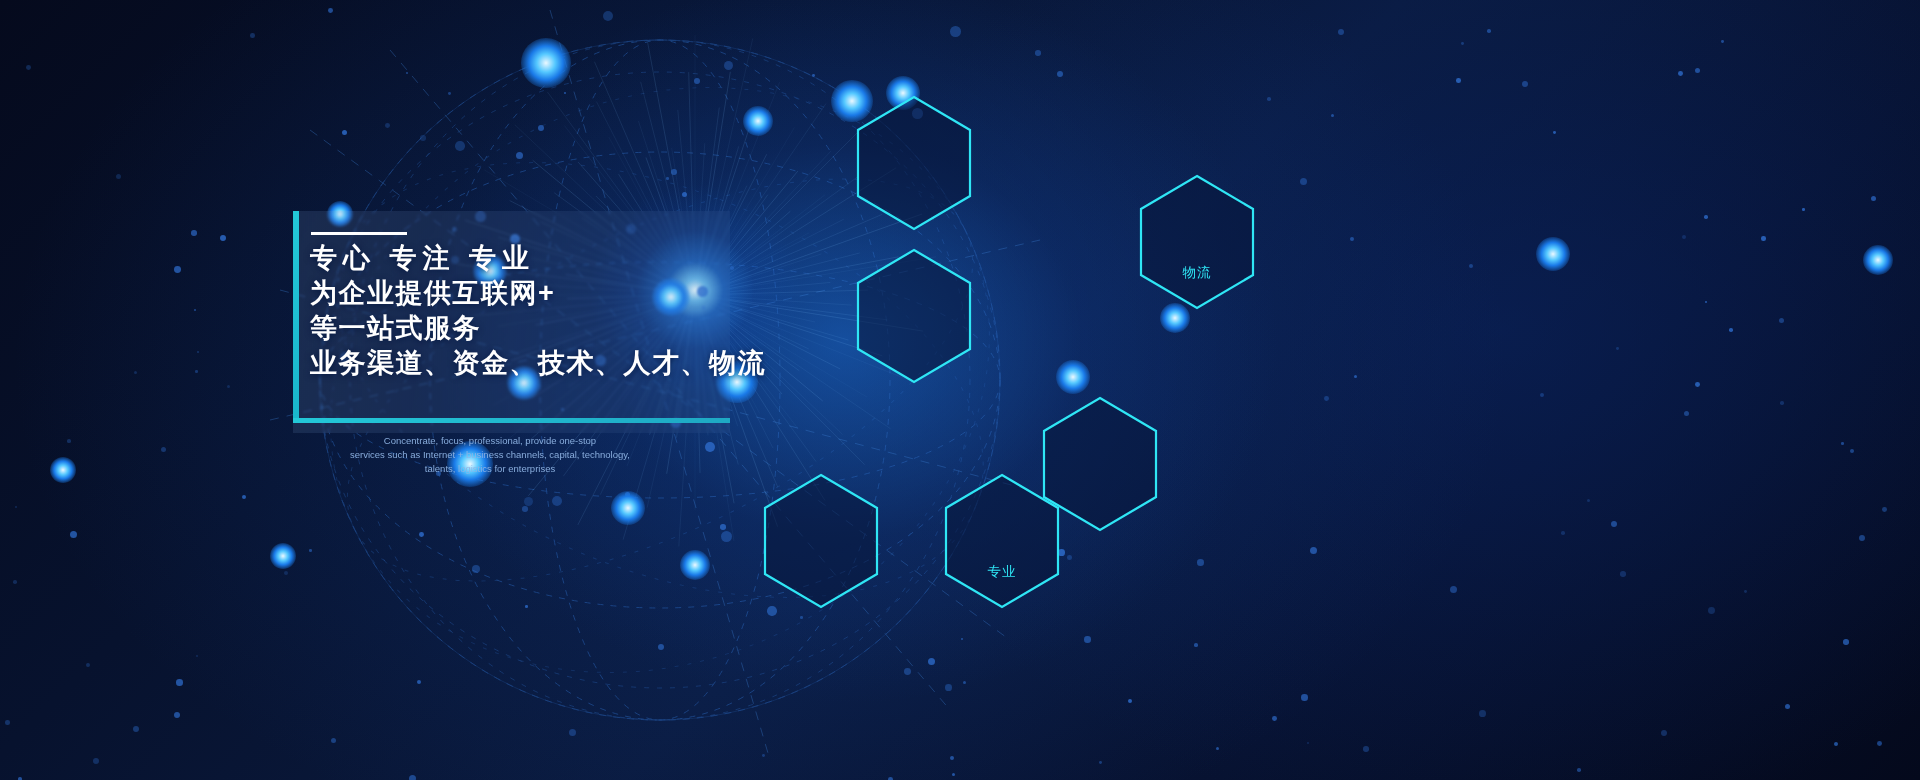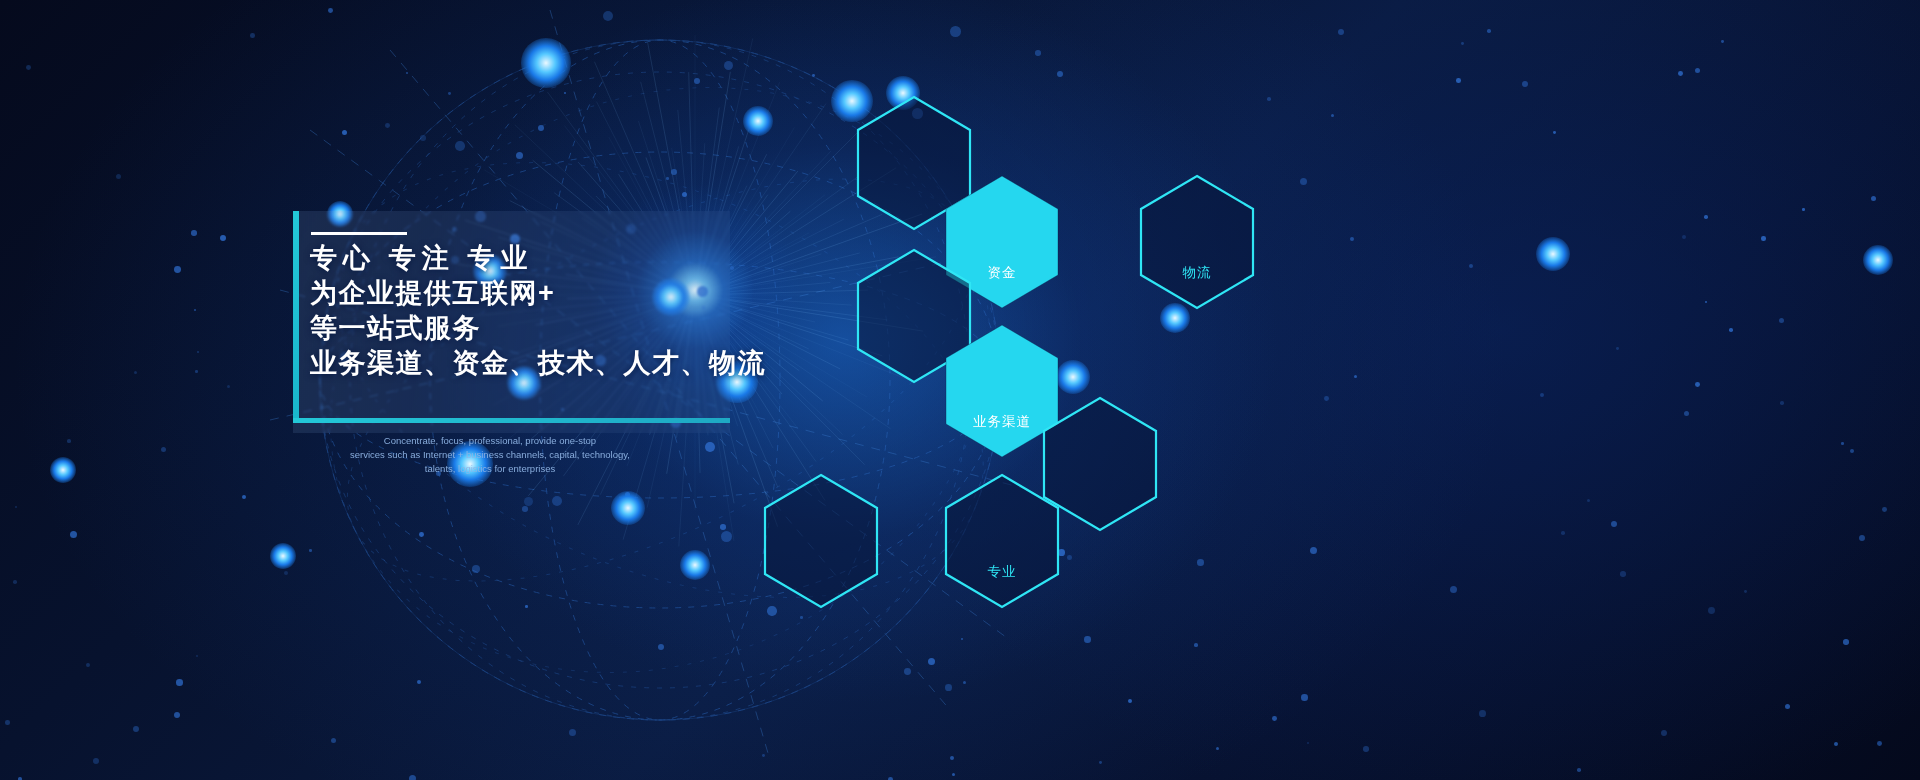--- a/index.html
+++ b/index.html
@@ -33,21 +33,21 @@
     background:linear-gradient(100deg,rgba(120,150,200,.17),rgba(90,125,180,.10));
     backdrop-filter:blur(1px);}
   #panel-bar{position:absolute;left:293px;top:211px;width:6px;height:212px;
     background:linear-gradient(180deg,#23c8d8,#19b6cc);}
   #panel-underline{position:absolute;left:293px;top:418px;width:437px;height:5px;
     background:linear-gradient(90deg,#23c8d8,#1ea9c4);}
   #rule{position:absolute;left:311px;top:232px;width:96px;height:3px;background:#ffffff;}
   #headline{position:absolute;left:310px;top:241px;width:470px;color:#fff;}
   #headline div{font-size:27px;line-height:35px;font-weight:bold;letter-spacing:1.5px;
     white-space:nowrap;text-shadow:0 1px 6px rgba(0,20,60,.85);}
-  #headline div.l1{letter-spacing:6px;font-family:Liberation Serif, serif;}
+  #headline div.l1{letter-spacing:6px;}
   #subtitle{position:absolute;left:340px;top:434px;width:300px;text-align:center;
     color:#8fb4e4;font-size:9.5px;line-height:14px;opacity:.95;}
 
   
   #hexwrap{position:absolute;left:735px;top:95px;width:560px;height:445px;}
   .hex{position:absolute;width:118px;height:136px;}
   .hex svg{position:absolute;inset:0;width:100%;height:100%;overflow:visible;}
   .hex .label{position:absolute;left:0;right:0;text-align:center;font-size:13.5px;letter-spacing:1px;}
   .hex.filled .label{bottom:28px;color:#ffffff;}
   .hex.out .label{bottom:28px;color:#2fe6f5;}
@@ -412,38 +412,20 @@
          <polygon points="59,2 115,35 115,101 59,134 3,101 3,35" fill="rgba(8,22,58,.55)" stroke="#2fe6f5" stroke-width="2.2"></polygon>
        </svg>
        <span class="ic">
           <svg width="56" height="50" viewBox="0 0 56 50" fill="none" stroke="#2fe6f5" stroke-width="2.4" stroke-linejoin="round">
             <path d="M28 3 L53 15 L28 27 L3 15 Z"></path>
             <path d="M6 22 L28 33 L50 22"></path>
             <path d="M6 31 L28 42 L50 31"></path>
           </svg>
         </span>
       </div>
-      <div class="hex filled" style="left: 208px; top: 79px;">
-        <svg viewBox="0 0 118 136">
-         <polygon points="59,2 115,35 115,101 59,134 3,101 3,35" fill="#25d7ef" stroke="rgba(10,30,70,.35)" stroke-width="1"></polygon>
-       </svg>
-       <span class="ic">
-          <svg width="58" height="46" viewBox="0 0 58 46" fill="#fff">
-            <circle cx="38" cy="25" r="17"></circle>
-            <g fill="#25d7ef">
-              <path d="M37 22 L30 13 h4.3 L38.5 19.6 L42.7 13 H47 L40 22 h5 v2.4 h-5.3 v2.2 H45 v2.4 h-5.3 V36 h-3 v-6 h-5.3 v-2.4 h5.3 v-2.2 H31 V22 z"></path>
-            </g>
-            <rect x="2" y="7" width="28" height="3.4" rx="1.7"></rect>
-            <rect x="9" y="16" width="21" height="3.4" rx="1.7"></rect>
-            <rect x="2" y="25" width="17" height="3.4" rx="1.7"></rect>
-            <rect x="10" y="34" width="14" height="3.4" rx="1.7"></rect>
-          </svg>
-        </span>
-        <span class="label">资金</span>
-      </div>
       <div class="hex out" style="left: 403px; top: 79px;">
         <svg viewBox="0 0 118 136">
          <polygon points="59,2 115,35 115,101 59,134 3,101 3,35" fill="rgba(8,22,58,.55)" stroke="#2fe6f5" stroke-width="2.2"></polygon>
        </svg>
        <span class="ic">
           <svg width="54" height="40" viewBox="0 0 54 40" fill="#2fe6f5">
             <path d="M2 5 h29 v21 H2 Z"></path>
             <path d="M33 12 h10 l8 8 v6 H33 Z"></path>
             <circle cx="14" cy="31" r="5"></circle>
             <circle cx="41" cy="31" r="5"></circle>
@@ -458,35 +440,20 @@
        </svg>
        <span class="ic">
           <svg width="50" height="52" viewBox="0 0 50 52" fill="none" stroke="#2fe6f5" stroke-width="2.4">
             <rect x="3" y="5" width="44" height="44"></rect>
             <path d="M10 30 L19 22 L26 27 L40 12" stroke-linejoin="round" stroke-linecap="round"></path>
             <path d="M32 12 L41 11 L40 20" stroke-linejoin="round" stroke-linecap="round"></path>
             <path d="M12 42 L12 34 M20 42 L20 30 M28 42 L28 33 M36 42 L36 26" stroke-linecap="round"></path>
           </svg>
         </span>
       </div>
-      <div class="hex filled" style="left: 208px; top: 228px;">
-        <svg viewBox="0 0 118 136">
-         <polygon points="59,2 115,35 115,101 59,134 3,101 3,35" fill="#25d7ef" stroke="rgba(10,30,70,.35)" stroke-width="1"></polygon>
-       </svg>
-       <span class="ic">
-          <svg width="52" height="50" viewBox="0 0 52 50" fill="#fff" stroke="#fff">
-            <line x1="40" y1="8" x2="12" y2="25" stroke-width="4.5" stroke-linecap="round"></line>
-            <line x1="12" y1="25" x2="40" y2="42" stroke-width="4.5" stroke-linecap="round"></line>
-            <circle cx="41" cy="8" r="7.5" stroke="none"></circle>
-            <circle cx="11" cy="25" r="7.5" stroke="none"></circle>
-            <circle cx="41" cy="42" r="7.5" stroke="none"></circle>
-          </svg>
-        </span>
-        <span class="label">业务渠道</span>
-      </div>
       <div class="hex out noLabel" style="left: 306px; top: 301px;">
         <svg viewBox="0 0 118 136">
          <polygon points="59,2 115,35 115,101 59,134 3,101 3,35" fill="rgba(8,22,58,.55)" stroke="#2fe6f5" stroke-width="2.2"></polygon>
        </svg>
        <span class="ic">
           <svg width="58" height="48" viewBox="0 0 58 48" fill="none" stroke="#2fe6f5" stroke-width="2.6" stroke-linecap="round" stroke-linejoin="round">
             <path d="M2 5 h8 l6 26 h28 l6-18 H14"></path>
             <circle cx="22" cy="41" r="4.3"></circle>
             <circle cx="41" cy="41" r="4.3"></circle>
             <text x="33" y="28" font-size="17" font-family="Liberation Serif, serif" fill="#2fe6f5" stroke="none" text-anchor="middle">e</text>

